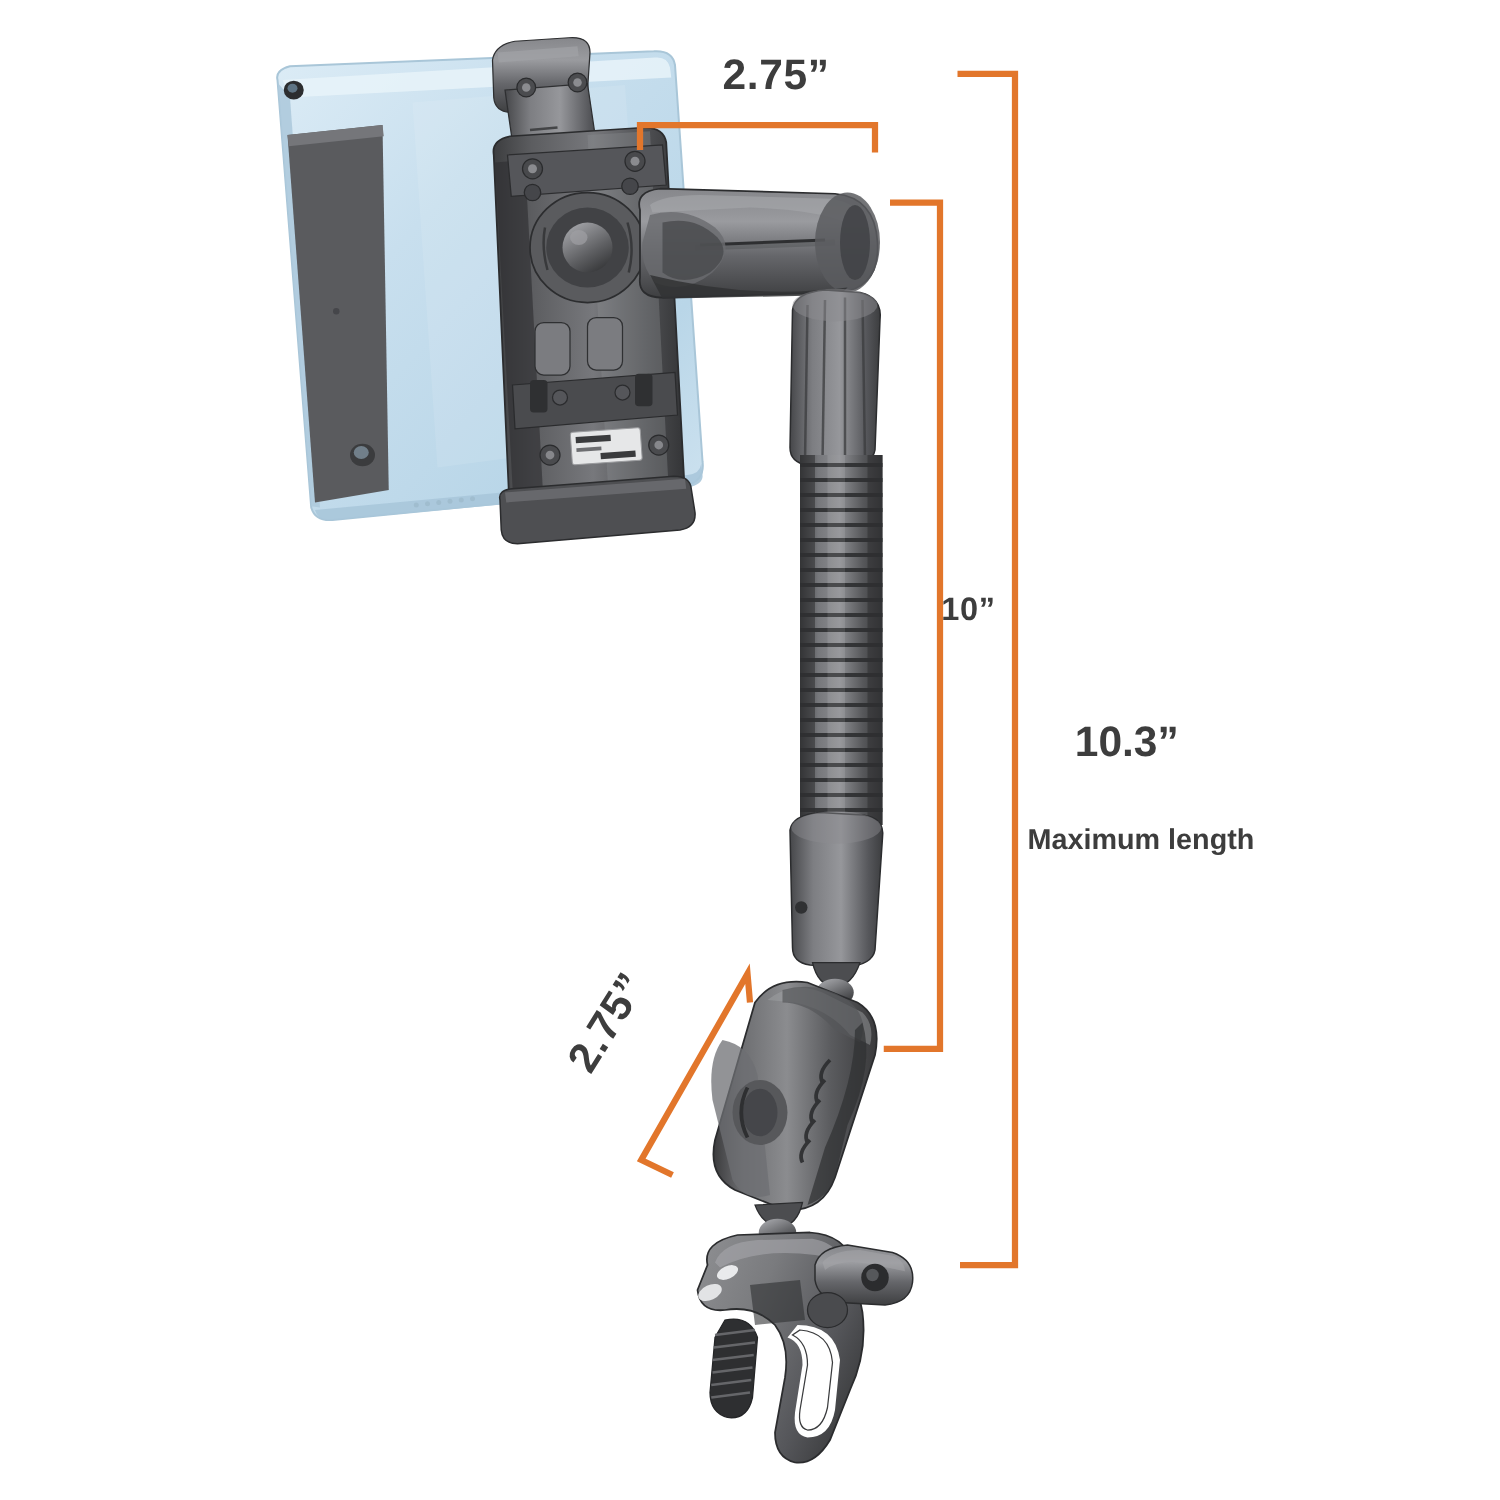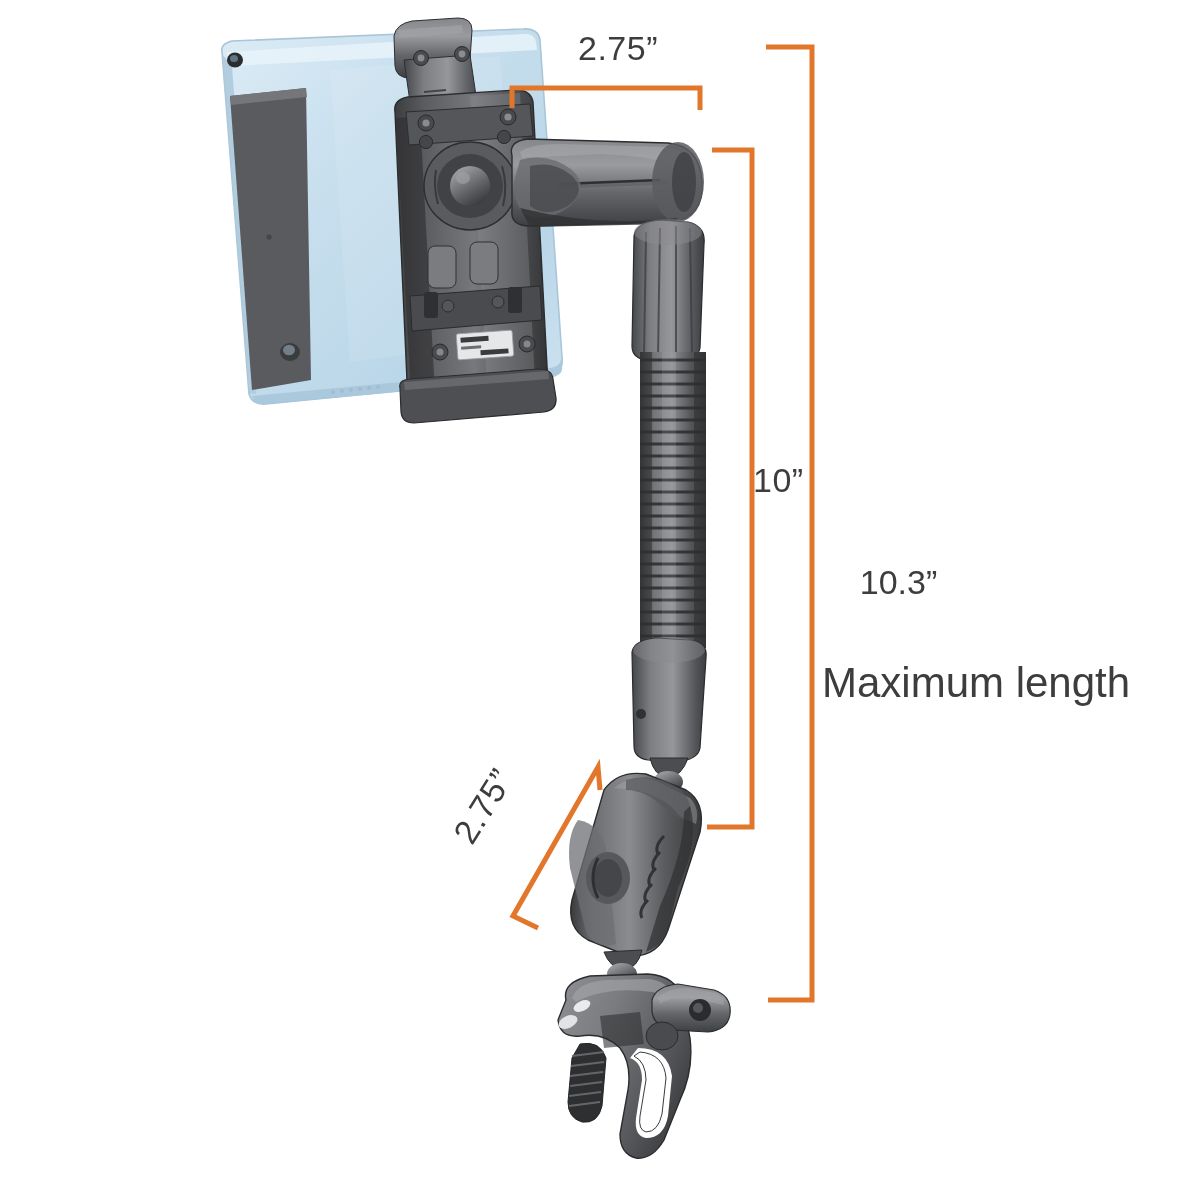--- a/index.html
+++ b/index.html
@@ -3,37 +3,37 @@
 <meta charset="utf-8">
 <style>
   html,body{margin:0;padding:0;background:#ffffff;}
   body{
     width:1200px;height:1200px;
     font-family:"Liberation Sans", sans-serif;
     color:#3a3a3a;
     overflow:hidden;
     position:relative;
   }
-  #stage{position:absolute;left:0;top:0;width:1200px;height:920px;background:#fff;}
+  #stage{position:absolute;left:0;top:12px;width:1200px;height:920px;background:#fff;font-weight:bold;}
   svg.layer{position:absolute;left:0;top:0;width:1200px;height:1200px;}
   .dimlabel{
     position:absolute;
     font-family:"Liberation Sans", sans-serif;
     color:#3d3d3d;
     white-space:pre;
     line-height:1.18;
   }
   #label-top{left:578px;top:28px;font-size:34px;letter-spacing:0.5px;}
-  #label-mid{left:753px;top:460px;font-size:34px;letter-spacing:0.5px;}
+  #label-mid{left:753px;top:460px;font-size:26px;letter-spacing:0.5px;}
   #label-diag{
     left:443px;top:786px;font-size:34px;letter-spacing:0.5px;
     transform:rotate(-58deg);transform-origin:center center;
   }
   #label-max{left:822px;top:522px;font-size:34px;text-align:left;}
-  #label-max .line2{display:block;font-size:42px;margin-top:16px;}
+  #label-max .line2{display:block;font-size:23px;margin-top:4px;}
 </style>
 </head>
 <body>
 
 <div id="stage">
 
   <svg class="layer" viewBox="0 0 1200 1200">
     <defs>
       <linearGradient id="tabGrad" x1="0" y1="0" x2="1" y2="1">
         <stop offset="0%" stop-color="#dcecf6"></stop>

